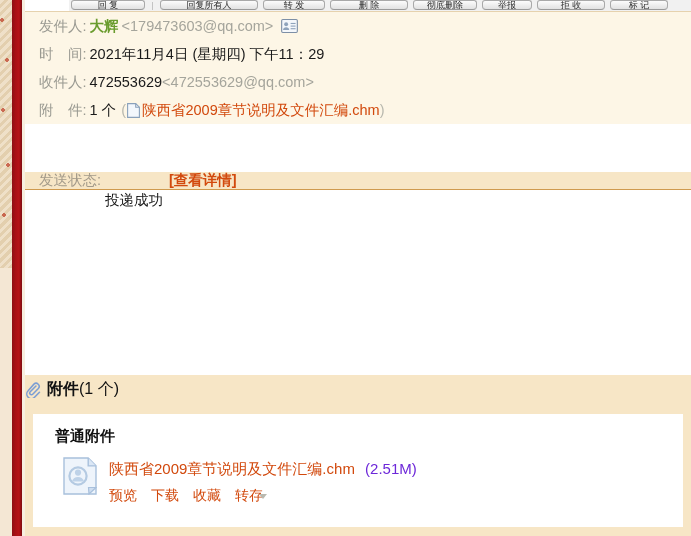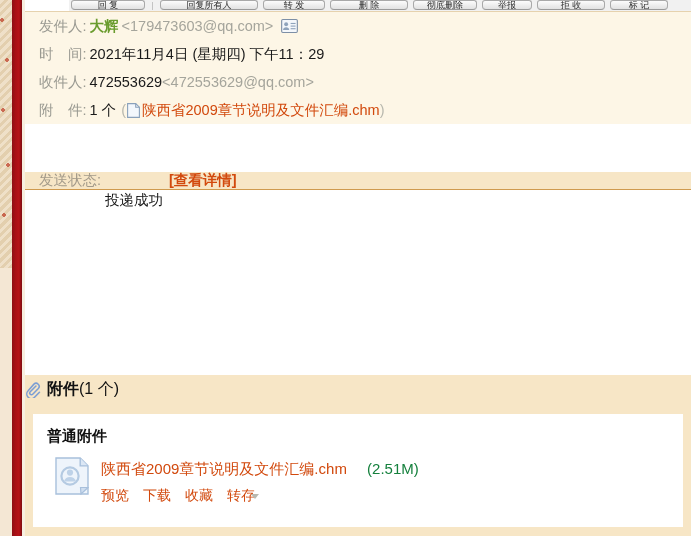--- a/index.html
+++ b/index.html
@@ -229,20 +229,21 @@
     font-size: 16px;
     font-weight: normal;
     color: #111;
   }
   #attach-inner {
     position: absolute;
     left: 8px; top: 39px;
     width: 650px; height: 113px;
     background: #ffffff;
     box-sizing: border-box;
+    padding-left: 8px;
   }
   #attach-group-label {
     font-size: 15px;
     font-weight: bold;
     color: #111;
     padding: 13px 0 0 14px;
   }
   #attach-item {
     display: flex;
     align-items: flex-start;
@@ -252,21 +253,21 @@
     width: 34px; height: 38px;
     flex: 0 0 34px;
     margin-right: 12px;
   }
   #attach-item-texts { padding-top: 2px; }
   #file-line {
     font-size: 15px;
     line-height: 20px;
   }
   #file-name { color: #d2490d; cursor: pointer; text-decoration: none; }
-  #file-size { color: #15803d; margin-left: 16px; }
+  #file-size { color: #6d28d9; margin-left: 6px; }
   #file-actions {
     margin-top: 6px;
     font-size: 14px;
     line-height: 20px;
     display: flex;
     align-items: center;
   }
   #file-actions a {
     color: #d2490d;
     text-decoration: none;

